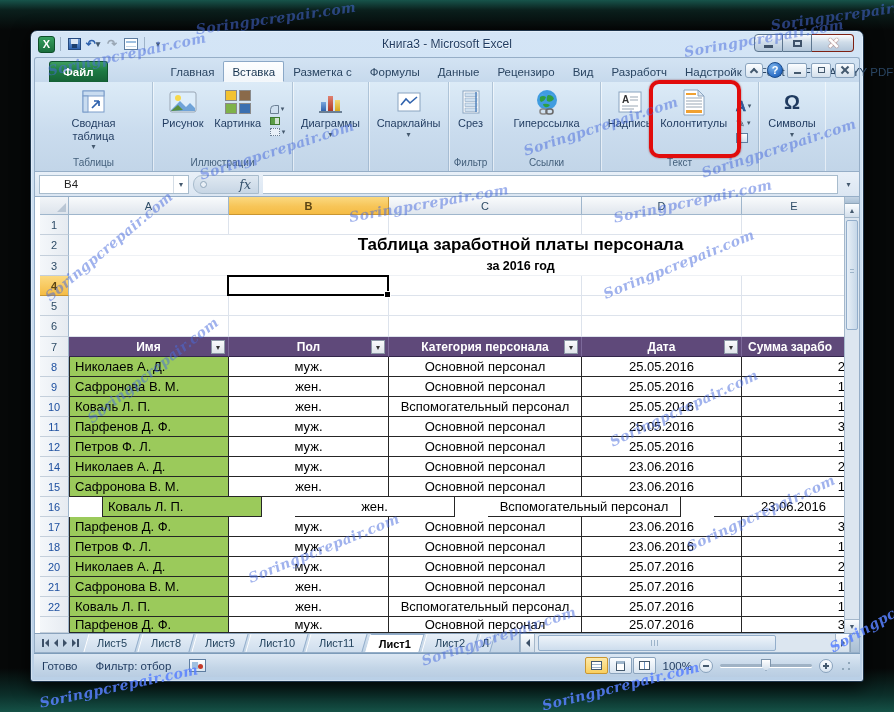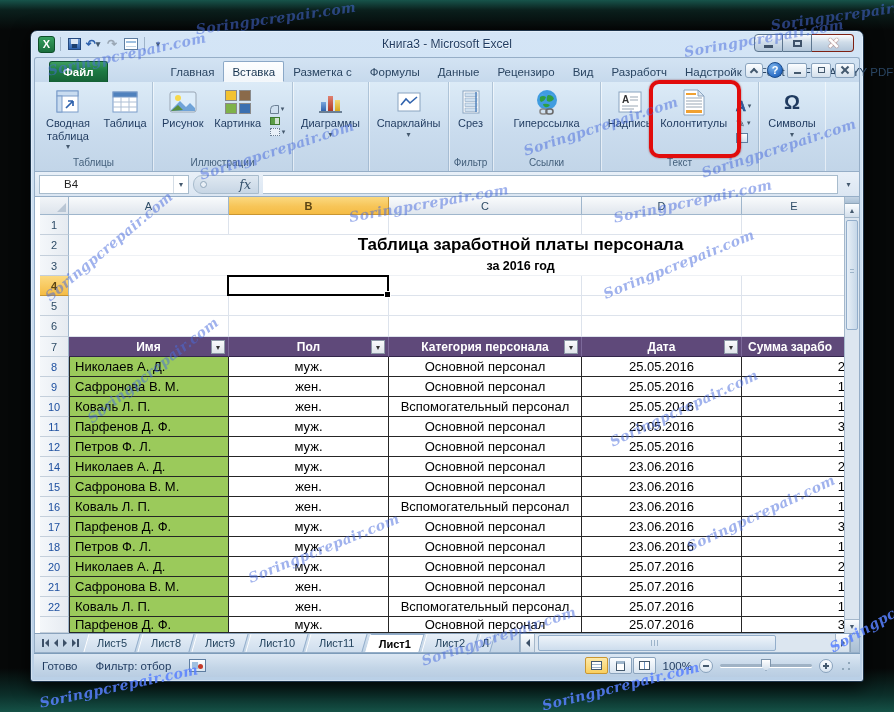--- a/index.html
+++ b/index.html
@@ -301,30 +301,20 @@
               <svg class="i-pivot" viewBox="0 0 24 24">
                   <rect x="1" y="1" width="21" height="21" fill="#fff" stroke="#7a9cc9"></rect>
                   <rect x="1" y="1" width="21" height="5" fill="#c9dcf0" stroke="#7a9cc9"></rect>
                   <rect x="1" y="6" width="5" height="16" fill="#c9dcf0" stroke="#7a9cc9"></rect>
                   <path d="M10 18 L17 11 M17 11 h-5 M17 11 v5" stroke="#2f62ad" stroke-width="1.7" fill="none"></path>
                 </svg>
             </div>
             <div class="rlbl">Сводная таблица</div>
             <div class="rarr">▾</div>
           </div>
-          <div class="rbtn" style="width:50px;">
-            <div class="ric">
-              <svg class="i-table" viewBox="0 0 26 24">
-                  <rect x="1" y="2" width="24" height="20" fill="#fff" stroke="#7a9cc9"></rect>
-                  <rect x="1" y="2" width="24" height="5" fill="#4f81bd" stroke="#7a9cc9"></rect>
-                  <path d="M1 12h24M1 17h24M9 7v15M17 7v15" stroke="#aebfd4" fill="none"></path>
-                </svg>
-            </div>
-            <div class="rlbl">Таблица</div>
-          </div>
         </div>
         <div class="rglabel">Таблицы</div>
       </div>
 
       <div class="rgroup" style="width:140px;">
         <div class="rgbody">
           <div class="rbtn" style="width:52px;">
             <div class="ric">
               <svg class="i-pic" viewBox="0 0 28 24">
                   <rect x="1" y="2" width="26" height="20" rx="2" fill="#ddedfa" stroke="#9aa7b5"></rect>
@@ -628,21 +618,21 @@
             <div class="gc dc rt" style="width: 105px;">2</div>
           </div>
           <div class="grow" style="height: 20px;">
             <div class="gc rn blue" style="width: 29px; text-align: center;">15</div>
             <div class="gc dc nm" style="width: 160px;">Сафронова В. М.</div>
             <div class="gc dc ctr" style="width: 160px;">жен.</div>
             <div class="gc dc ctr" style="width: 193px;">Основной персонал</div>
             <div class="gc dc ctr" style="width: 160px;">23.06.2016</div>
             <div class="gc dc rt" style="width: 105px;">1</div>
           </div>
-          <div class="grow" style="height: 20px;">
+          <div class="grow" style="height: 20px; gap: 33px;">
             <div class="gc rn blue" style="width: 29px;">16</div>
             <div class="gc dc nm" style="width: 160px;">Коваль Л. П.</div>
             <div class="gc dc ctr" style="width: 160px;">жен.</div>
             <div class="gc dc ctr" style="width: 193px;">Вспомогательный персонал</div>
             <div class="gc dc ctr" style="width: 160px;">23.06.2016</div>
             <div class="gc dc rt" style="width: 105px;">1</div>
           </div>
           <div class="grow" style="height: 20px;">
             <div class="gc rn blue" style="width: 29px;">17</div>
             <div class="gc dc nm" style="width: 160px;">Парфенов Д. Ф.</div>

